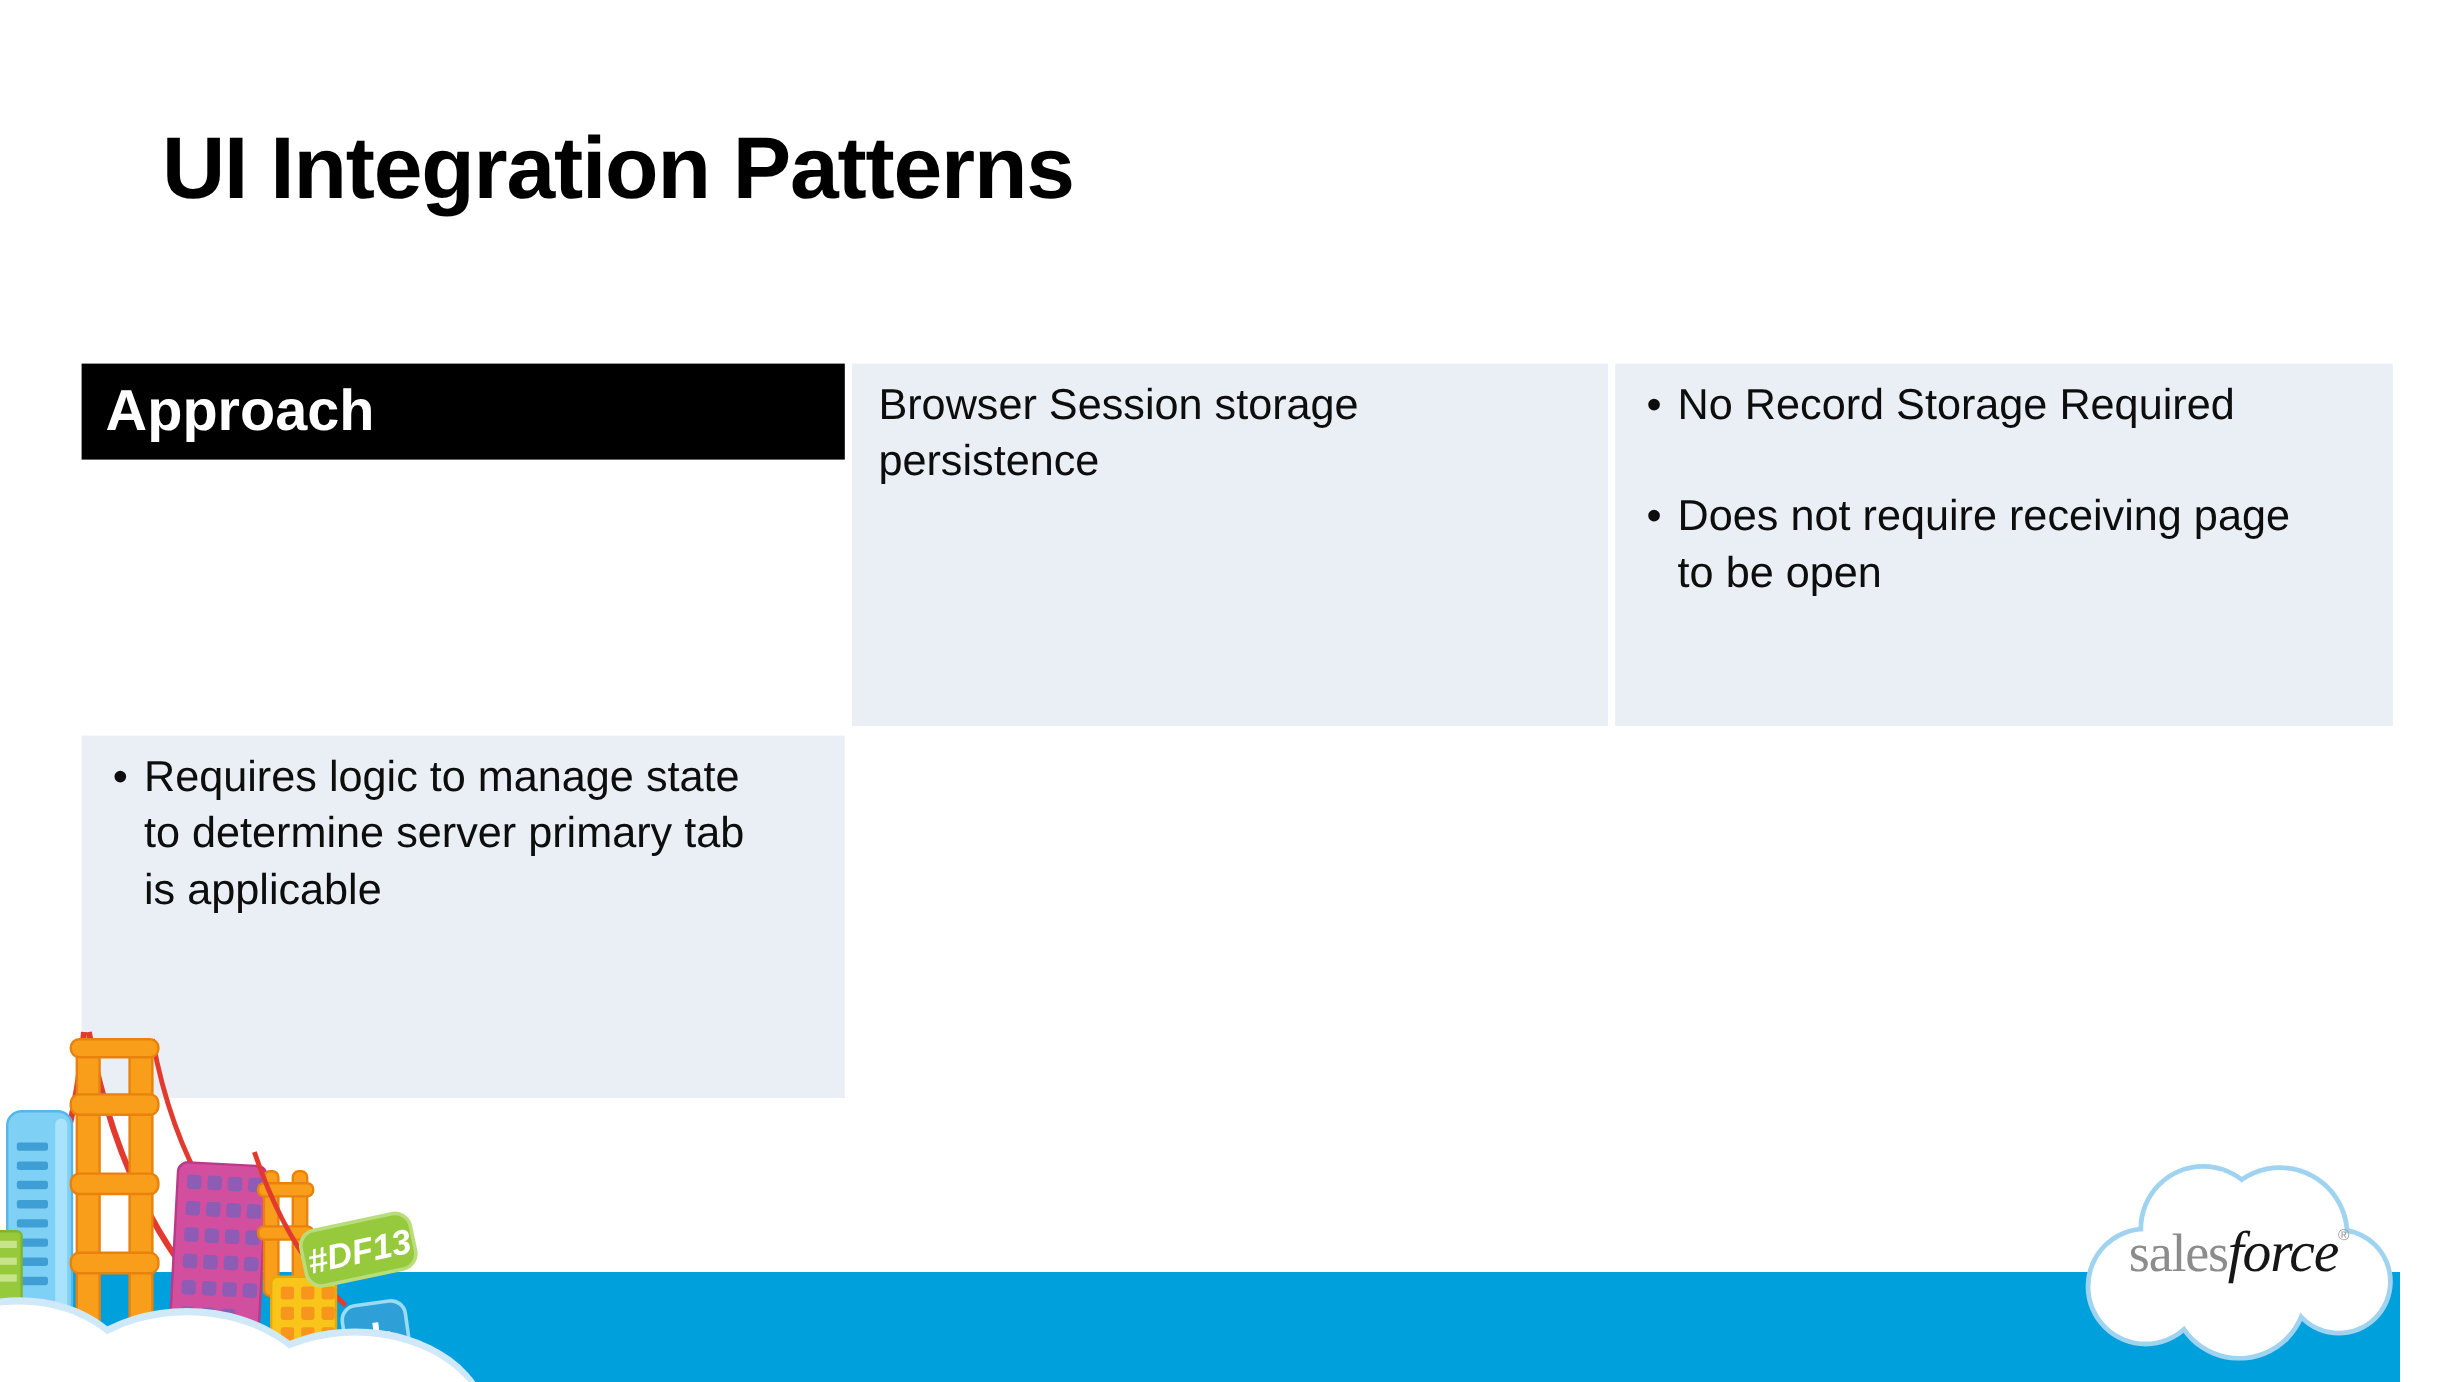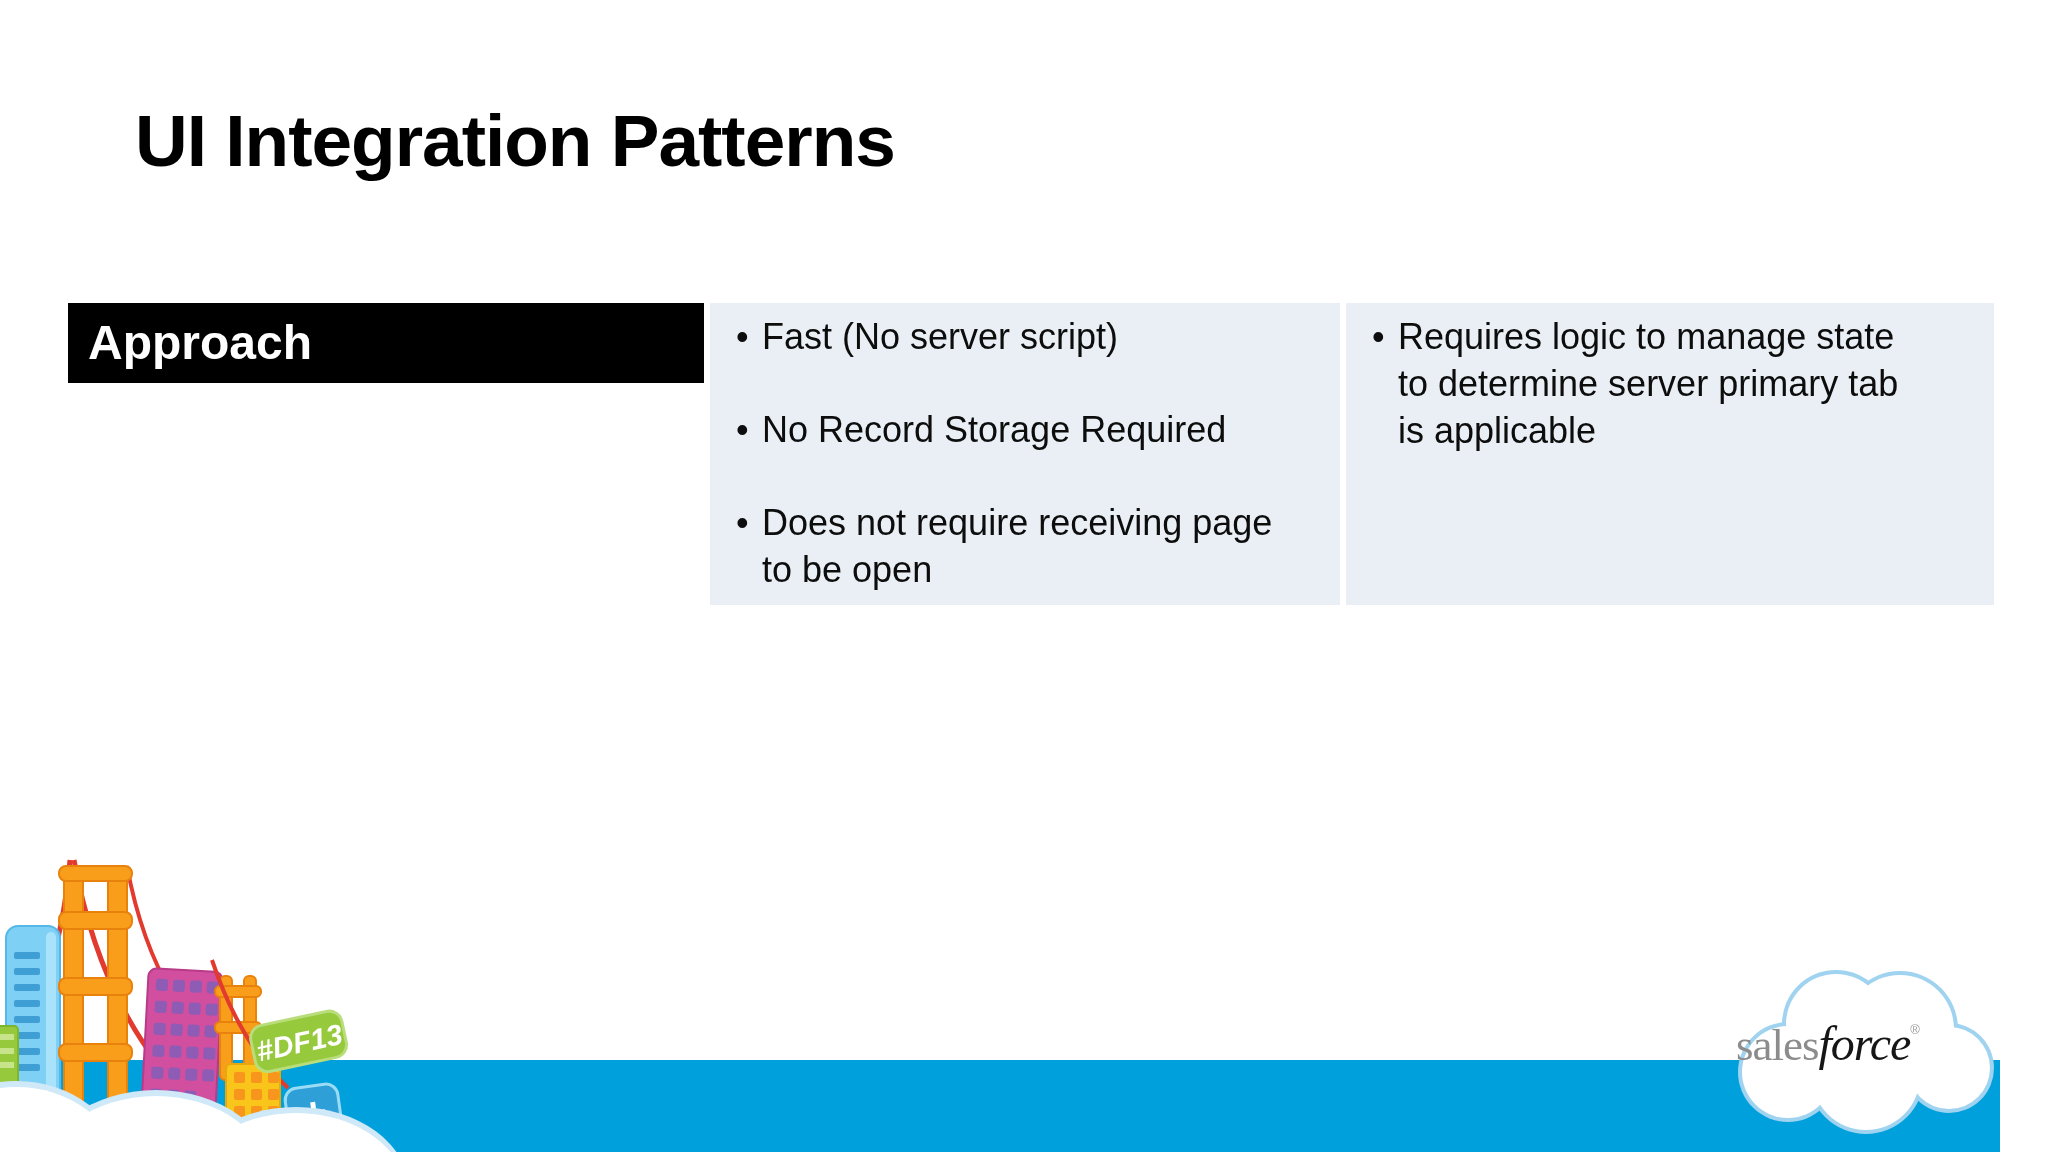--- a/index.html
+++ b/index.html
@@ -56,40 +56,43 @@
   }
   .city {
     position:absolute; left:-4px; top:860px; width:374px; height:292px;
     z-index:3; overflow:visible;
   }
   .city text { font-family:"Liberation Sans", sans-serif; }
 
   .logo { position:absolute; left:1736px; top:956px; width:260px; height:178px; z-index:4; }
   .logo svg { position:absolute; left:0; top:0; }
   .logo-text {
-    position:absolute; left:0; top:60px; width:260px; text-align:left;
+    position:absolute; left:0; top:60px; width:260px; text-align:center;
     font-family:"Liberation Serif", serif; z-index:5; white-space:nowrap;
   }
   .logo-text .sales { color:#8c8c8c; font-size:45px; letter-spacing:-1px; }
   .logo-text .force { color:#161616; font-size:48px; font-style:italic; letter-spacing:-1px; }
   .logo-text .reg { color:#9a9a9a; font-size:13px; vertical-align:26px; font-family:"Liberation Sans",sans-serif; }
 </style>
 </head>
 <body>
 
 <div class="slide">
 
   <h1 class="title">UI Integration Patterns</h1>
 
   <div class="tbl">
     <div class="th">Approach</div>
 
     <div class="td">
+      <div class="cellText">Browser Session storage
+persistence</div>
+    </div>
+    <div class="td">
       <ul class="bullets">
-          <li>Fast (No server script)</li>
           <li>No Record Storage Required</li>
           <li>Does not require receiving page
 to be open</li>
         </ul>
     </div>
     <div class="td">
       <ul class="bullets">
           <li>Requires logic to manage state
 to determine server primary tab
 is applicable</li>

